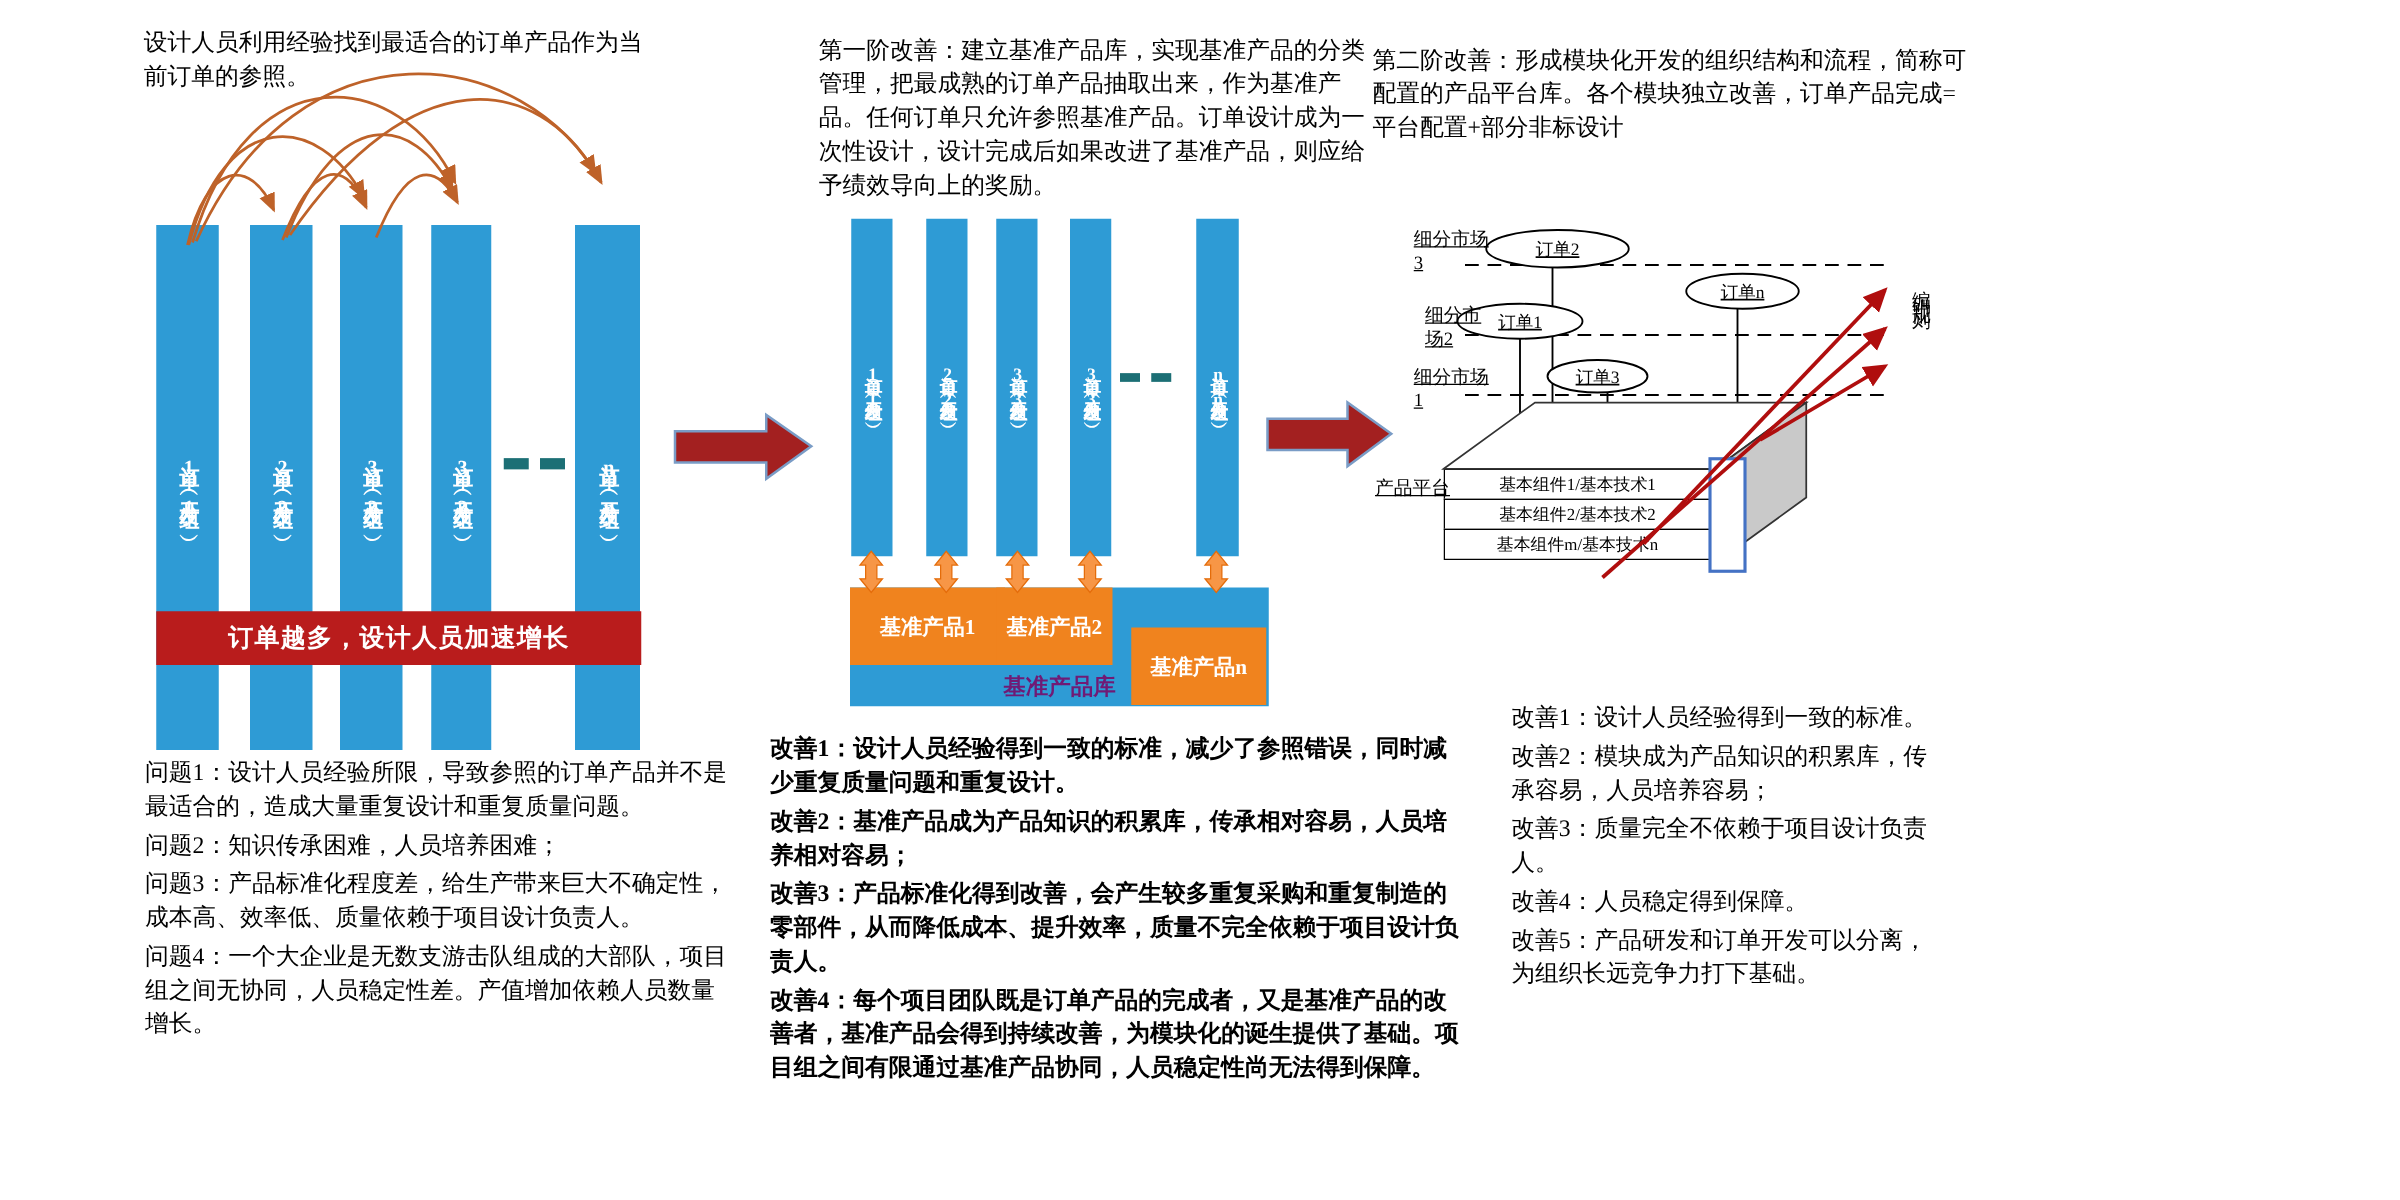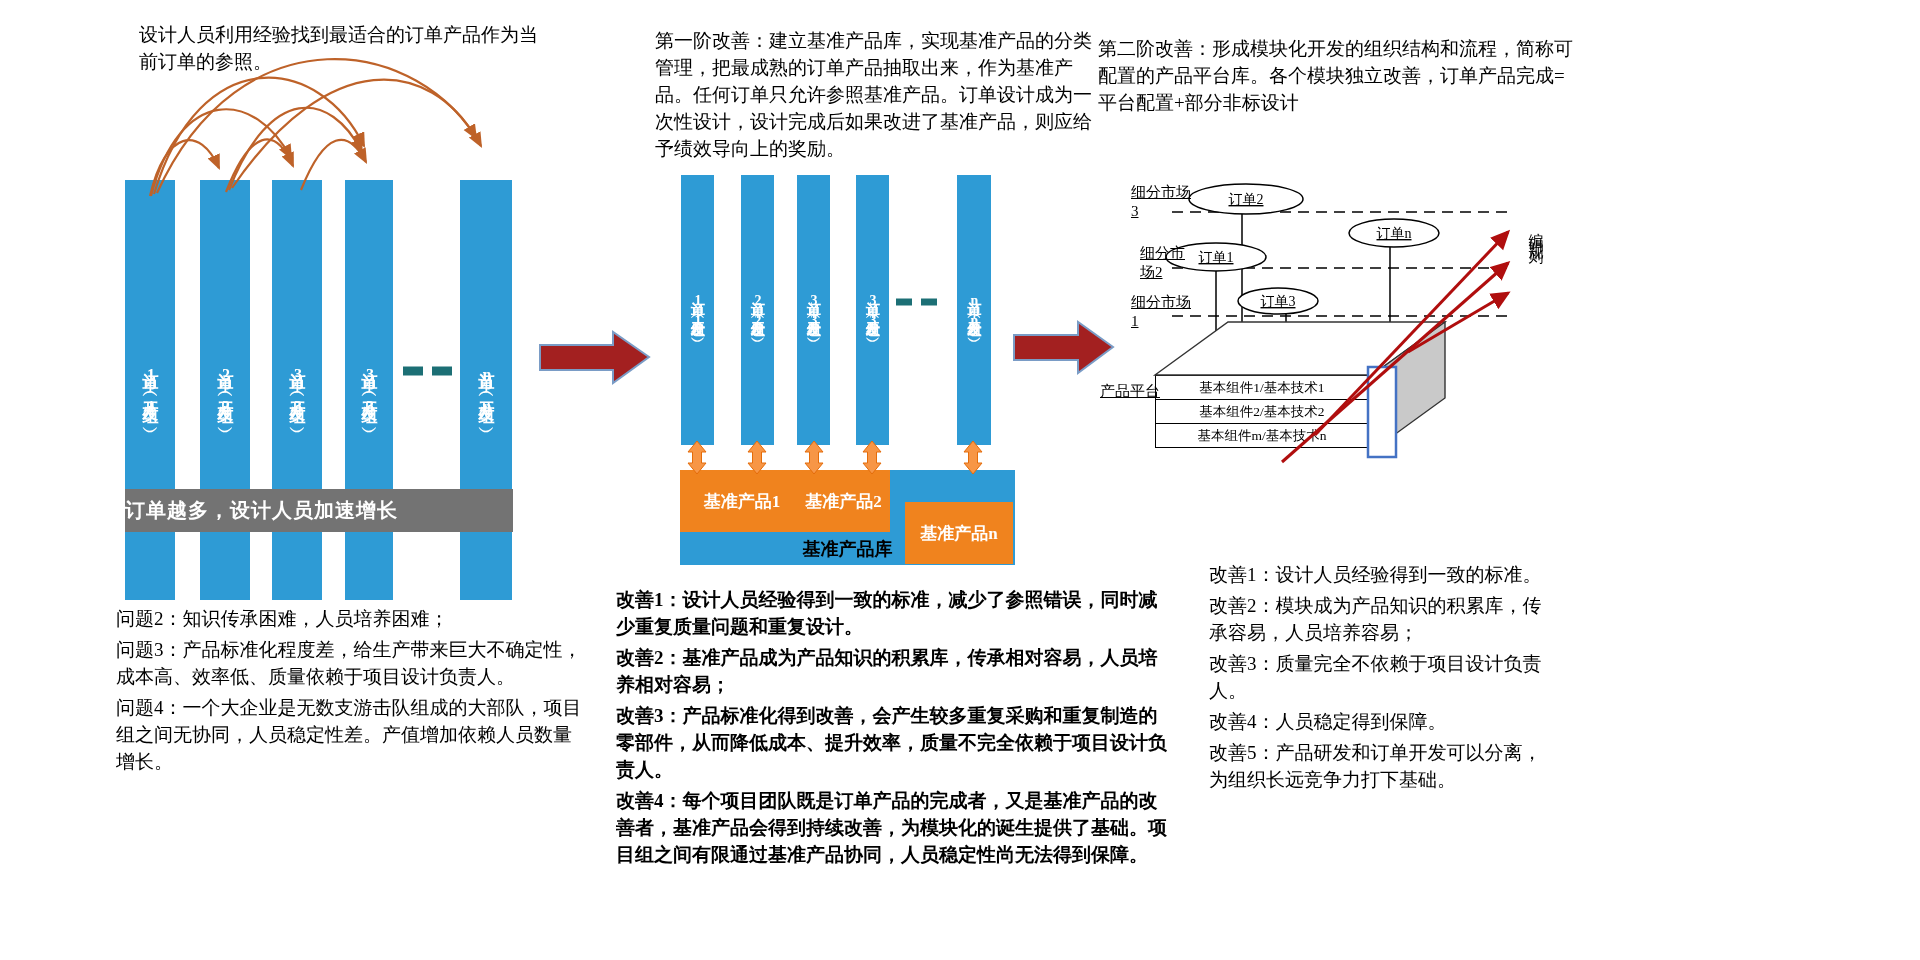--- a/index.html
+++ b/index.html
@@ -14,32 +14,32 @@
   .textblock p { margin:4px; }
   .vbar {
     position:absolute; background:#2E9BD5; z-index:1;
     display:flex; align-items:center; justify-content:center;
   }
   .vtext {
     writing-mode:vertical-rl; text-orientation:upright;
     color:#fff; font-weight:bold; font-size:16px; letter-spacing:3px;
   }
   .banner {
-    position:absolute; background:#737373; color:#fff; font-weight:bold;
-    font-size:20px; display:flex; align-items:center; justify-content:flex-start;
+    position:absolute; background:#b91c1c; color:#fff; font-weight:bold;
+    font-size:20px; display:flex; align-items:center; justify-content:center;
     z-index:3; letter-spacing:1px;
   }
   .libbox { position:absolute; background:#2E9BD5; z-index:1; }
   .obox {
     position:absolute; background:#F0831E; color:#fff; font-weight:bold;
     font-size:17px; display:flex; align-items:center; justify-content:center;
     z-index:2;
   }
   .liblabel {
-    position:absolute; color:#000000; font-weight:bold; font-size:18px;
+    position:absolute; color:#701a75; font-weight:bold; font-size:18px;
     display:flex; align-items:center; justify-content:center; z-index:2;
   }
   .overlay { position:absolute; left:0; top:0; z-index:5; pointer-events:none; }
   .smalllabel { font-size:15px; text-decoration:underline; line-height:1.25; z-index:6; }
   .platform-rows { position:absolute; left:1155px; top:375px; width:214px; z-index:2; background:#fff; }
   .platform-rows .prow {
     height:25px; line-height:23px; box-sizing:border-box; border:1px solid #000;
     text-align:center; font-size:13.5px; background:#fff;
   }
   .platform-rows .prow + .prow { margin-top:-1px; }
@@ -47,21 +47,21 @@
     writing-mode:vertical-rl; text-orientation:upright;
     font-size:15px; letter-spacing:6px; z-index:6;
   }
   svg text { font-family:"Liberation Serif","DejaVu Serif",serif; }
 </style>
 </head>
 <body>
 
 <div class="canvas">
 
-  <div class="abs intro" style="left:115px; top:22px; width:400px;margin-left:24px;">设计人员利用经验找到最适合的订单产品作为当前订单的参照。</div>
+  <div class="abs intro" style="left:115px; top:22px; width:400px;">设计人员利用经验找到最适合的订单产品作为当前订单的参照。</div>
 
   <div class="vbar" style="left:125px; top:180px; width:50px; height:420px;">
     <span class="vtext">订单1（开发组1）</span>
   </div>
   <div class="vbar" style="left:200px; top:180px; width:50px; height:420px;">
     <span class="vtext">订单2（开发组2）</span>
   </div>
   <div class="vbar" style="left:272px; top:180px; width:50px; height:420px;">
     <span class="vtext">订单3（开发组3）</span>
   </div>
@@ -70,20 +70,21 @@
   </div>
   <div class="vbar" style="left:460px; top:180px; width:52px; height:420px;">
     <span class="vtext">订单n（开发组n）</span>
   </div>
 
   <div class="banner" style="left:125px; top:489px; width:388px; height:43px;">
     <span>订单越多，设计人员加速增长</span>
   </div>
 
   <div class="abs textblock" style="left:112px; top:602px; width:482px;">
+    <p>问题1：设计人员经验所限，导致参照的订单产品并不是最适合的，造成大量重复设计和重复质量问题。</p>
     <p>问题2：知识传承困难，人员培养困难；</p>
     <p>问题3：产品标准化程度差，给生产带来巨大不确定性，成本高、效率低、质量依赖于项目设计负责人。</p>
     <p>问题4：一个大企业是无数支游击队组成的大部队，项目组之间无协同，人员稳定性差。产值增加依赖人员数量增长。</p>
   </div>
 
   <div class="abs intro" style="left:655px; top:28px; width:455px;">第一阶改善：建立基准产品库，实现基准产品的分类管理，把最成熟的订单产品抽取出来，作为基准产品。任何订单只允许参照基准产品。订单设计成为一次性设计，设计完成后如果改进了基准产品，则应给予绩效导向上的奖励。</div>
 
   <div class="vbar" style="left:681px; top:175px; width:33px; height:270px;">
     <span class="vtext" style="font-size:14px; letter-spacing:1px;">订单1（开发组1）</span>
   </div>

